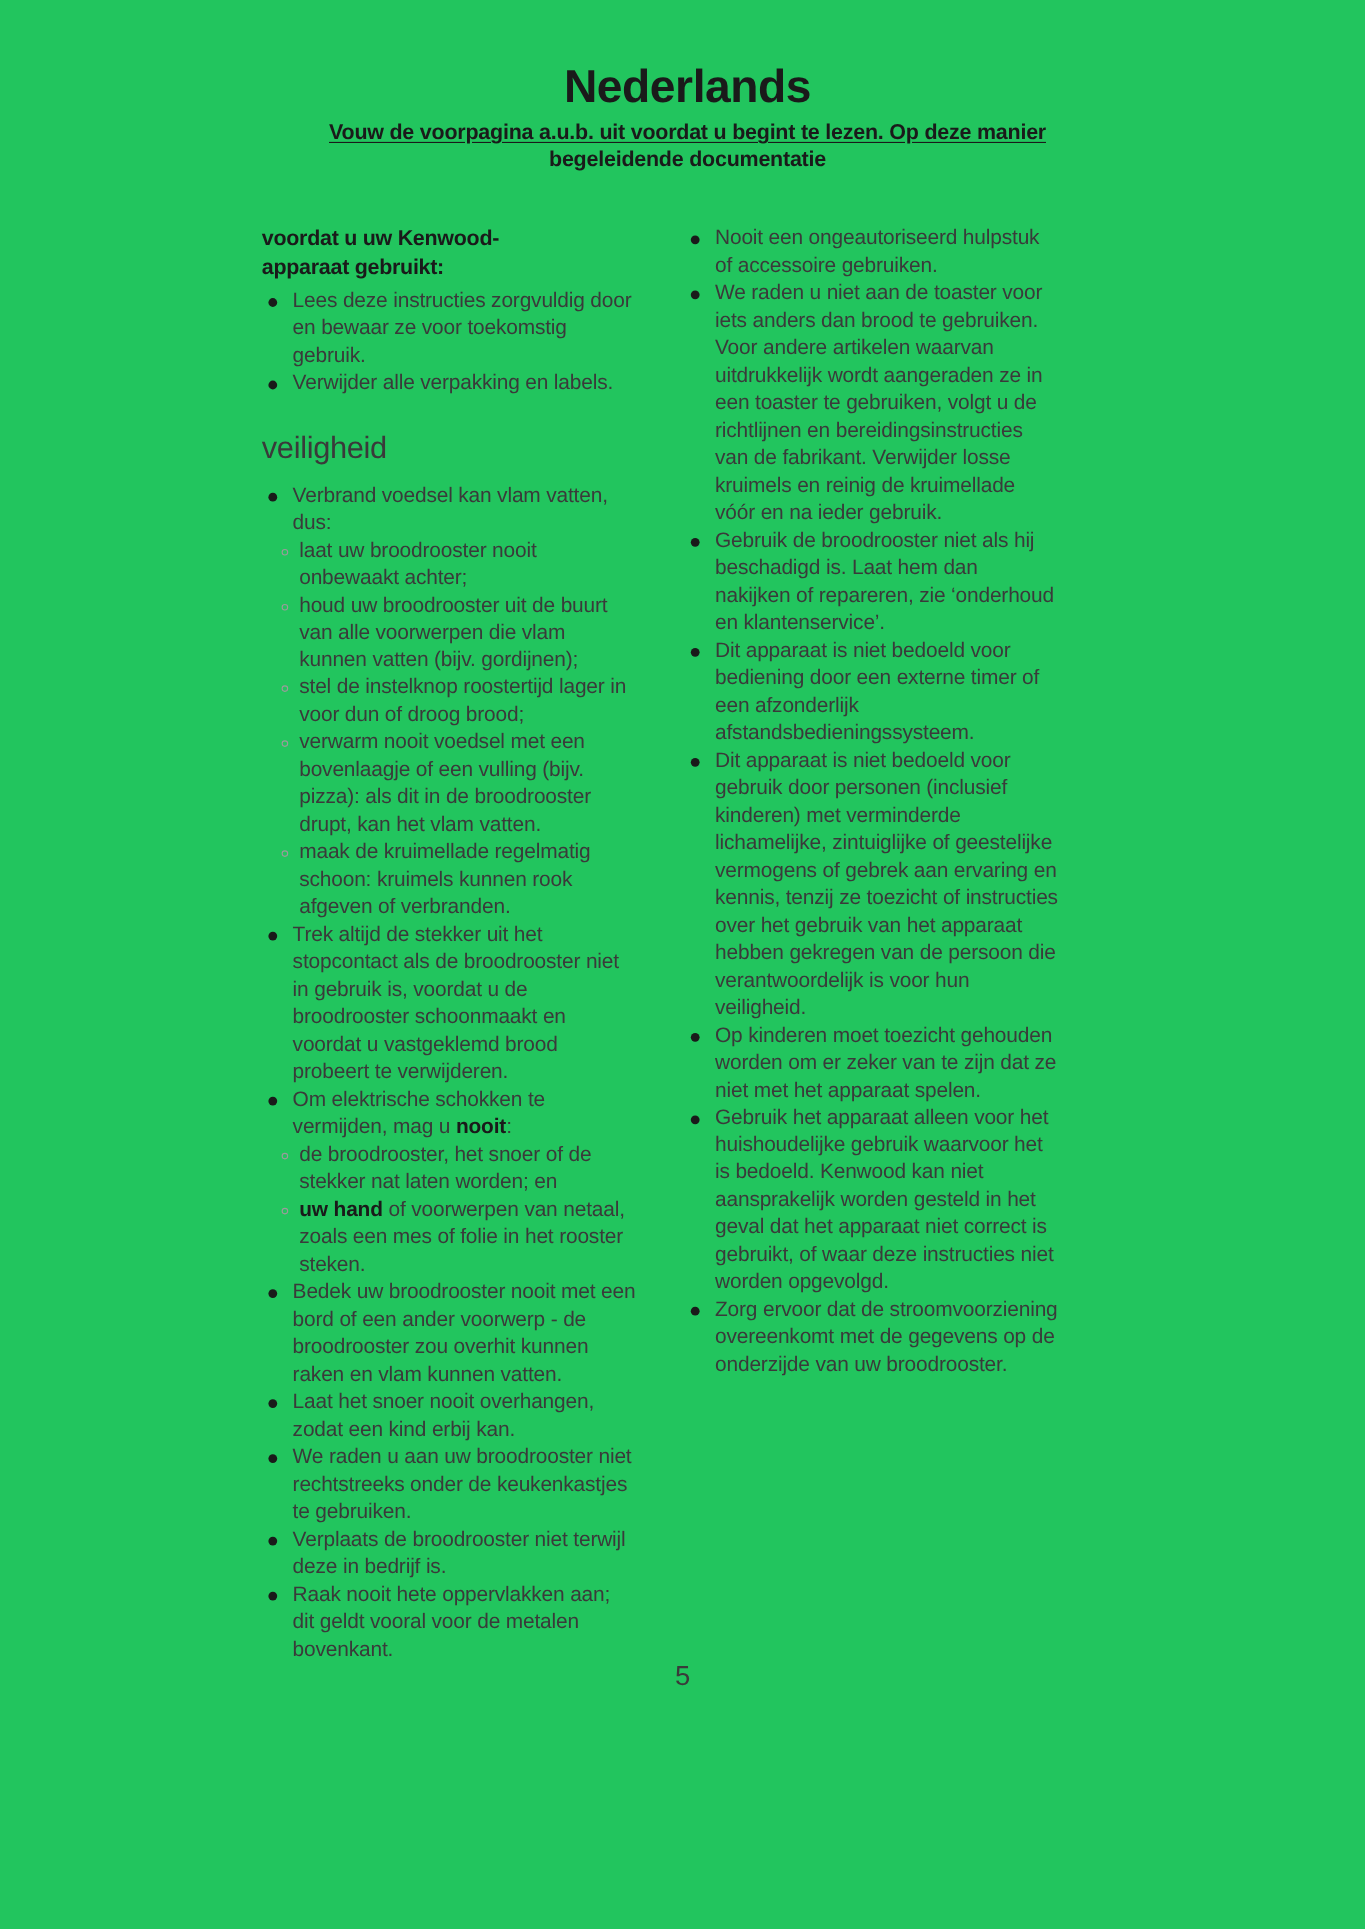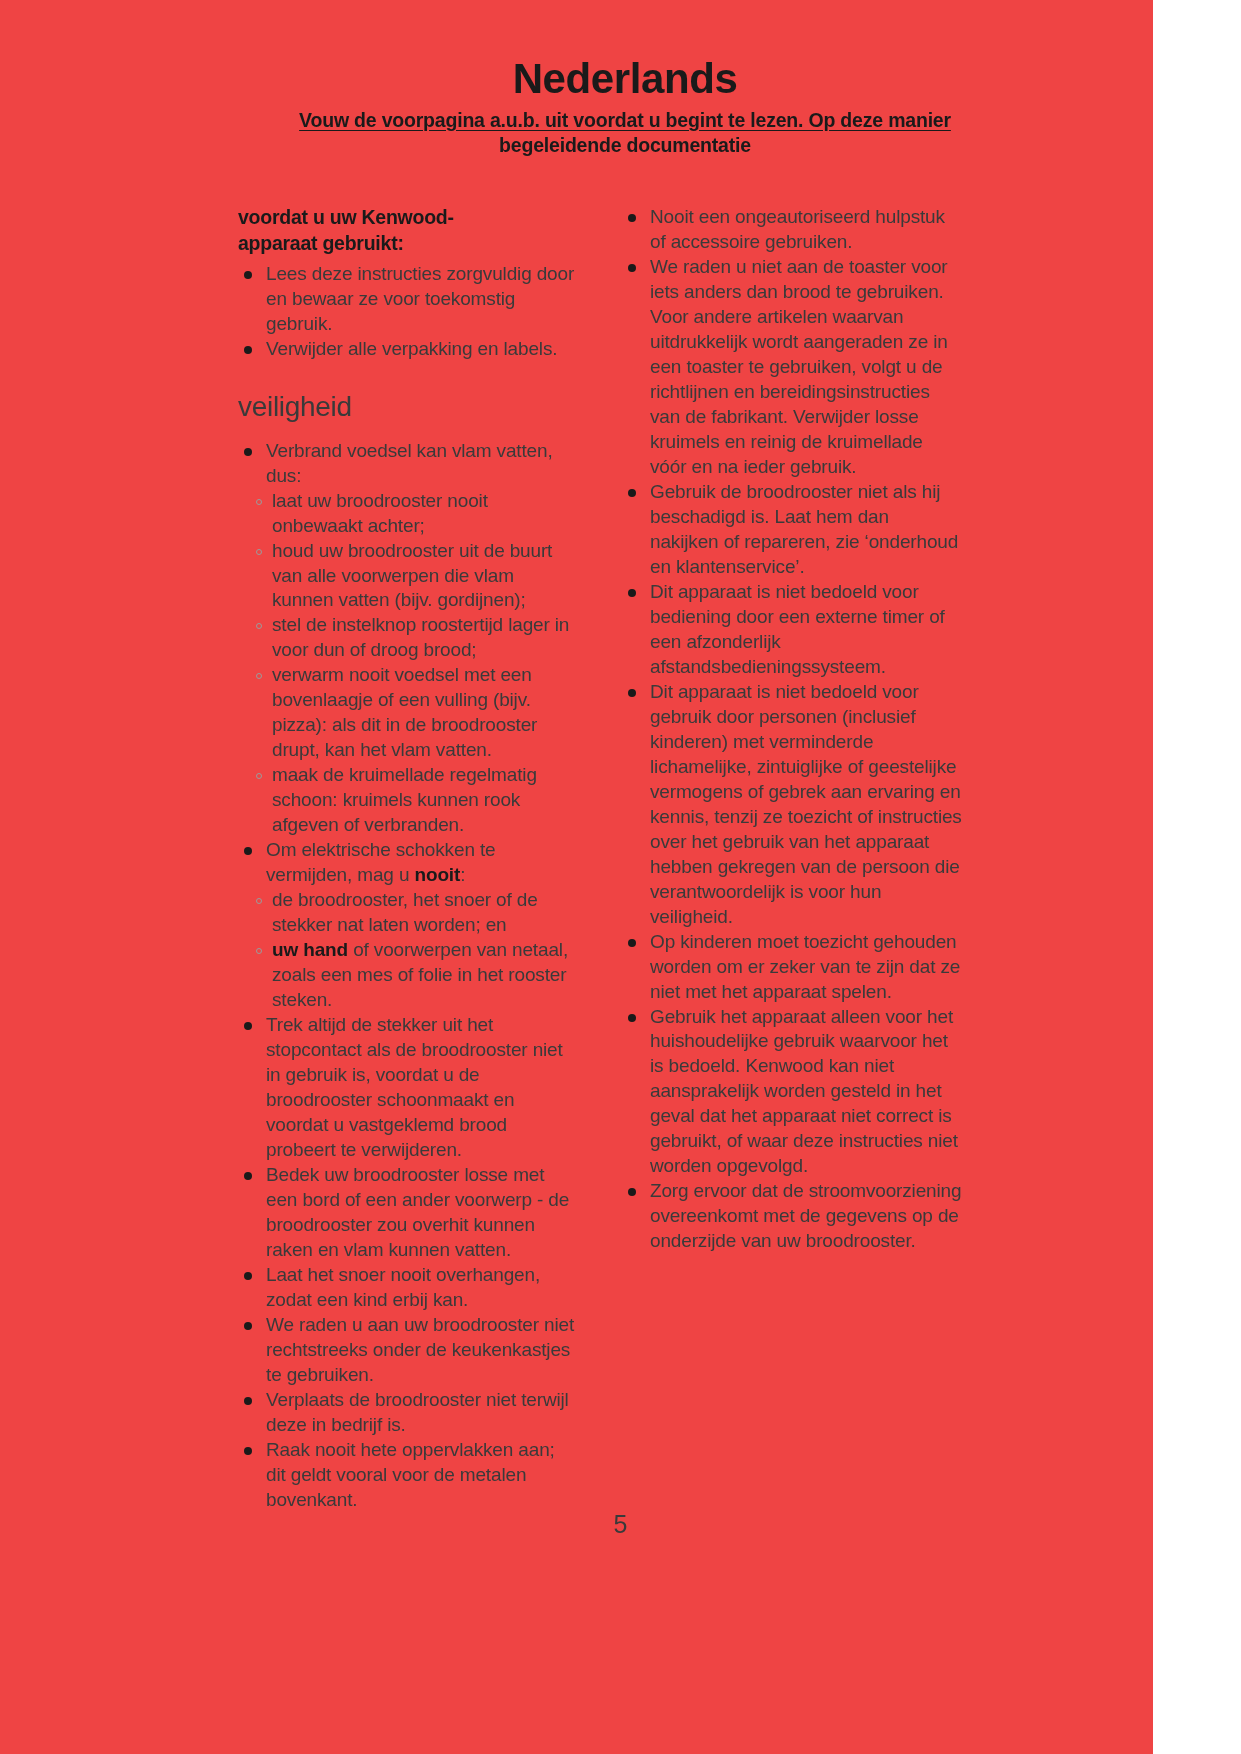--- a/index.html
+++ b/index.html
@@ -11,23 +11,23 @@
     width: 1241px;
     height: 1754px;
     font-family: "Liberation Sans", sans-serif;
     color: #231f20;
     position: relative;
     overflow: hidden;
   }
   .page {
     position: absolute;
     left: 0; top: 0;
-    width: 1153px;
+    width: 1241px;
     height: 1754px;
-    background: #ef4444;
+    background: #22c55e;
   }
 
   
   .header {
     position: absolute;
     left: 240px;
     top: 58px;
     width: 770px;
     text-align: center;
   }
@@ -176,30 +176,30 @@
         <span>Verbrand voedsel kan vlam vatten, dus:</span>
         <ul class="lvl2">
           <li>laat uw broodrooster nooit onbewaakt achter;</li>
           <li>houd uw broodrooster uit de buurt van alle voorwerpen die vlam kunnen vatten (bijv. gordijnen);</li>
           <li>stel de instelknop roostertijd lager in voor dun of droog brood;</li>
           <li>verwarm nooit voedsel met een bovenlaagje of een vulling (bijv. pizza): als dit in de broodrooster drupt, kan het vlam vatten.</li>
           <li>maak de kruimellade regelmatig schoon: kruimels kunnen rook afgeven of verbranden.</li>
         </ul>
       </li>
 
+      <li>Trek altijd de stekker uit het stopcontact als de broodrooster niet in gebruik is, voordat u de broodrooster schoonmaakt en voordat u vastgeklemd brood probeert te verwijderen.</li>
+
       <li>
         <span>Om elektrische schokken te vermijden, mag u </span><b>nooit</b><span>:</span>
         <ul class="lvl2">
           <li>de broodrooster, het snoer of de stekker nat laten worden; en</li>
           <li><b>uw hand</b><span> of voorwerpen van netaal, zoals een mes of folie in het rooster steken.</span></li>
         </ul>
       </li>
-
-      <li>Trek altijd de stekker uit het stopcontact als de broodrooster niet in gebruik is, voordat u de broodrooster schoonmaakt en voordat u vastgeklemd brood probeert te verwijderen.</li>
-      <li>Bedek uw broodrooster losse met een bord of een ander voorwerp - de broodrooster zou overhit kunnen raken en vlam kunnen vatten.</li>
+      <li>Bedek uw broodrooster nooit met een bord of een ander voorwerp - de broodrooster zou overhit kunnen raken en vlam kunnen vatten.</li>
       <li>Laat het snoer nooit overhangen, zodat een kind erbij kan.</li>
       <li>We raden u aan uw broodrooster niet rechtstreeks onder de keukenkastjes te gebruiken.</li>
       <li>Verplaats de broodrooster niet terwijl deze in bedrijf is.</li>
       <li>Raak nooit hete oppervlakken aan; dit geldt vooral voor de metalen bovenkant.</li>
     </ul>
   </div>
 
   <div class="col col-right">
     <ul class="lvl1">
       <li>Nooit een ongeautoriseerd hulpstuk of accessoire gebruiken.</li>

